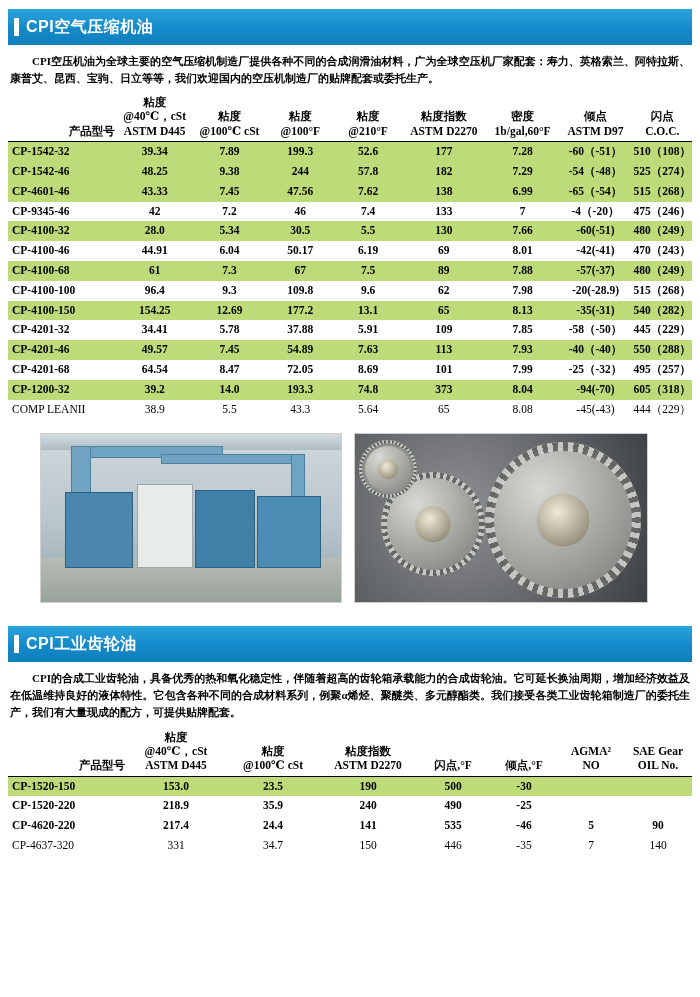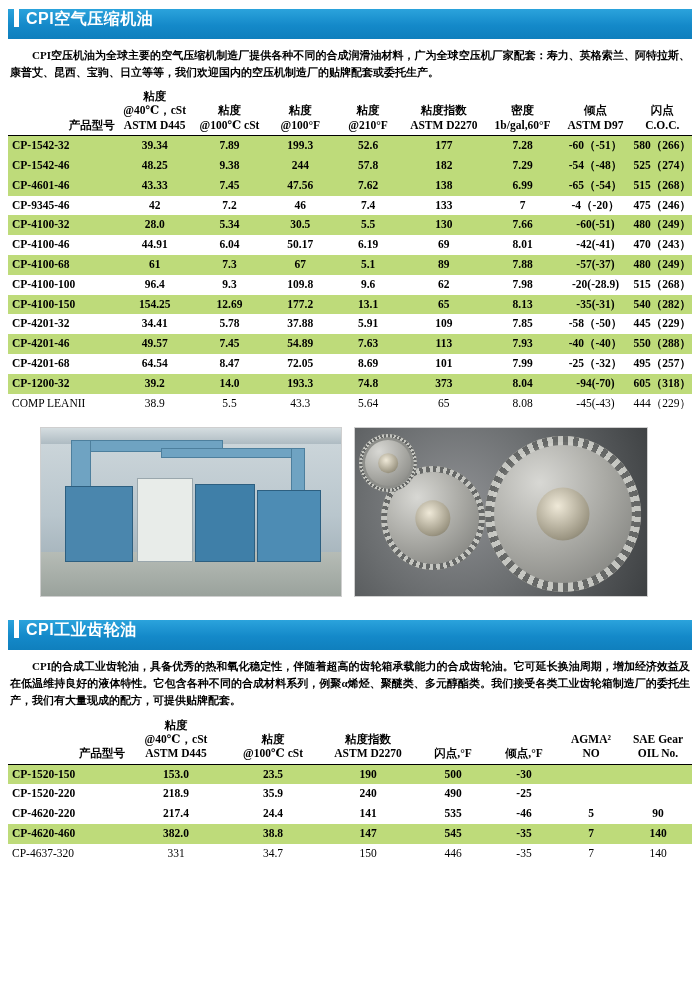--- a/index.html
+++ b/index.html
@@ -20,23 +20,24 @@
     padding: 0;
     box-sizing: border-box;
     position: relative;
   }
 
   
   .section-header {
     margin: 9px 8px 0 8px;
     background: #1a9ad7;
     background: linear-gradient(to bottom, #2ba3dc 0%, #1489c9 55%, #0f7fbd 100%);
-    height: 30px;
+    height: 36px;
     position: relative;
     display: flex;
+    align-items: center;
   }
   .section-header .bar-accent {
     width: 5px;
     height: 18px;
     background: #ffffff;
     margin-left: 6px;
     margin-right: 7px;
   }
   .section-header .title {
     color: #ffffff;
@@ -270,21 +271,21 @@
     <tbody>
       <tr class="alt">
         <td class="colfirst">CP-1542-32</td>
         <td>39.34</td>
         <td>7.89</td>
         <td>199.3</td>
         <td>52.6</td>
         <td>177</td>
         <td>7.28</td>
         <td>-60（-51）</td>
-        <td>580（266）</td>
+        <td>510（108）</td>
       </tr>
       <tr class="alt">
         <td class="colfirst">CP-1542-46</td>
         <td>48.25</td>
         <td>9.38</td>
         <td>244</td>
         <td>57.8</td>
         <td>182</td>
         <td>7.29</td>
         <td>-54（-48）</td>
@@ -332,21 +333,21 @@
         <td>69</td>
         <td>8.01</td>
         <td>-42(-41)</td>
         <td>470（243）</td>
       </tr>
       <tr class="alt">
         <td class="colfirst">CP-4100-68</td>
         <td>61</td>
         <td>7.3</td>
         <td>67</td>
-        <td>5.1</td>
+        <td>7.5</td>
         <td>89</td>
         <td>7.88</td>
         <td>-57(-37)</td>
         <td>480（249）</td>
       </tr>
       <tr class="plain">
         <td class="colfirst">CP-4100-100</td>
         <td>96.4</td>
         <td>9.3</td>
         <td>109.8</td>
@@ -534,30 +535,20 @@
       <tr class="plain">
         <td class="colfirst">CP-4620-220</td>
         <td>217.4</td>
         <td>24.4</td>
         <td>141</td>
         <td>535</td>
         <td>-46</td>
         <td>5</td>
         <td>90</td>
       </tr>
-      <tr class="alt">
-        <td class="colfirst">CP-4620-460</td>
-        <td>382.0</td>
-        <td>38.8</td>
-        <td>147</td>
-        <td>545</td>
-        <td>-35</td>
-        <td>7</td>
-        <td>140</td>
-      </tr>
       <tr class="plain lastrow">
         <td class="colfirst">CP-4637-320</td>
         <td>331</td>
         <td>34.7</td>
         <td>150</td>
         <td>446</td>
         <td>-35</td>
         <td>7</td>
         <td>140</td>
       </tr>

